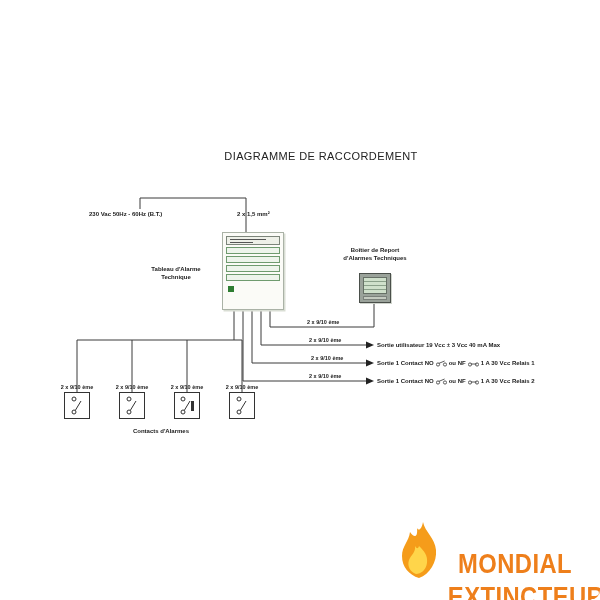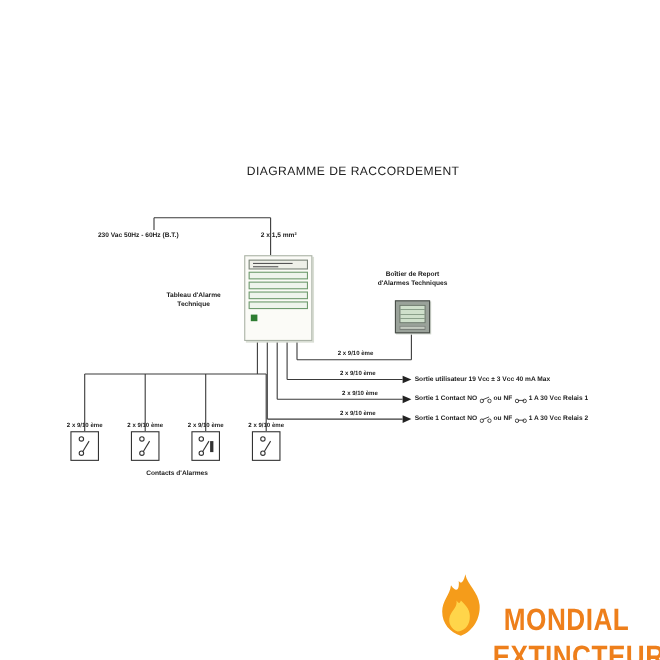--- a/index.html
+++ b/index.html
@@ -1,17 +1,17 @@
 <!DOCTYPE html>
 <html style="--logo-text: #EE7F1B; --flame-outer: #F59C1A; --flame-inner: #FFD54A;"><head>
 <meta charset="utf-8">
 <style>
   * { margin:0; padding:0; box-sizing:border-box; }
   html,body { width:600px; height:600px; background:#fff; font-family:"Liberation Sans", sans-serif; }
-  .stage { position:relative; width:600px; height:600px; background:#fff; overflow:hidden; }
+  .stage { position:relative; width:600px; height:600px; background:#fff; overflow:hidden;border-radius:10px; }
 
   .title { position:absolute; left:321px; top:150px; transform:translateX(-50%);
            font-size:11px; color:#222; letter-spacing:0.4px; white-space:nowrap; }
 
   svg.wires { position:absolute; left:0; top:0; pointer-events:none; }
   svg.wires line, svg.wires path { stroke:#3a3a3a; stroke-width:1; fill:none; }
   svg.wires polygon { fill:#222; stroke:none; }
 
   .lbl { position:absolute; font-weight:bold; font-size:6px; line-height:8px;
          color:#1a1a1a; white-space:nowrap; }

